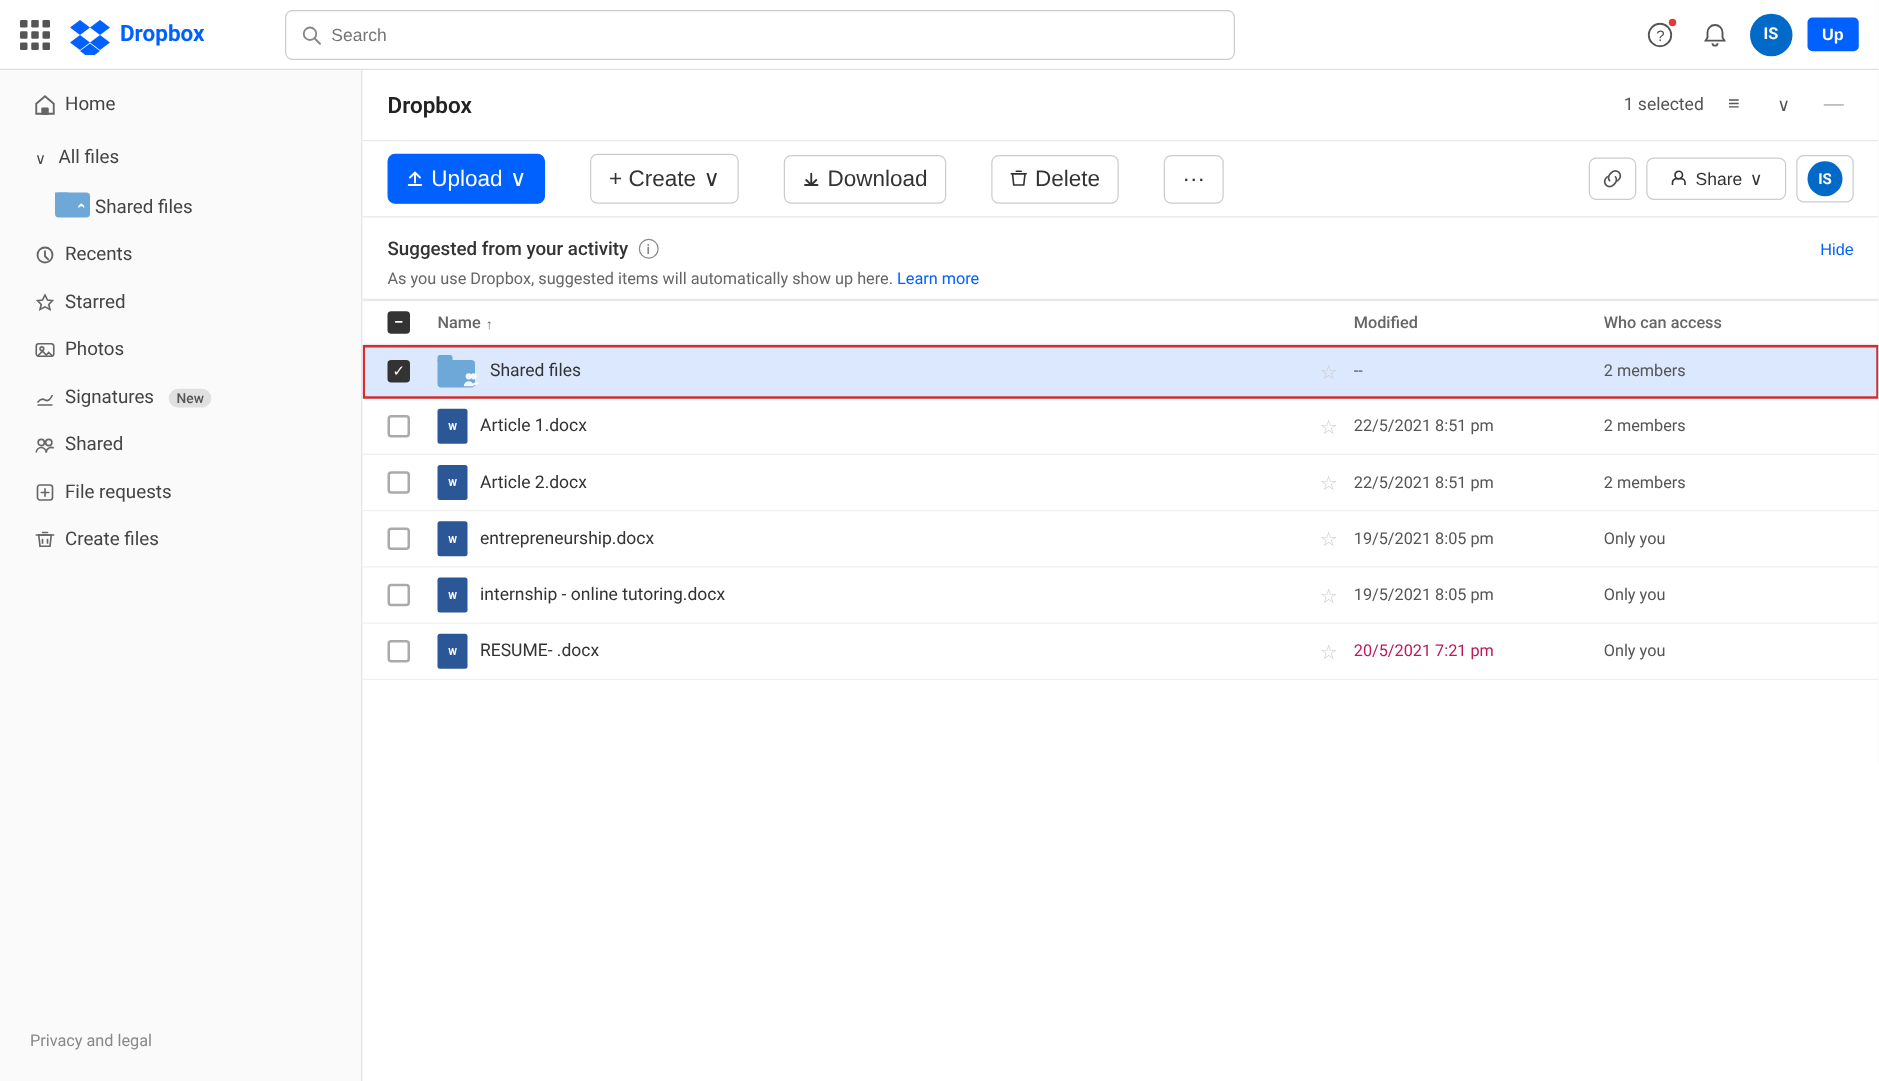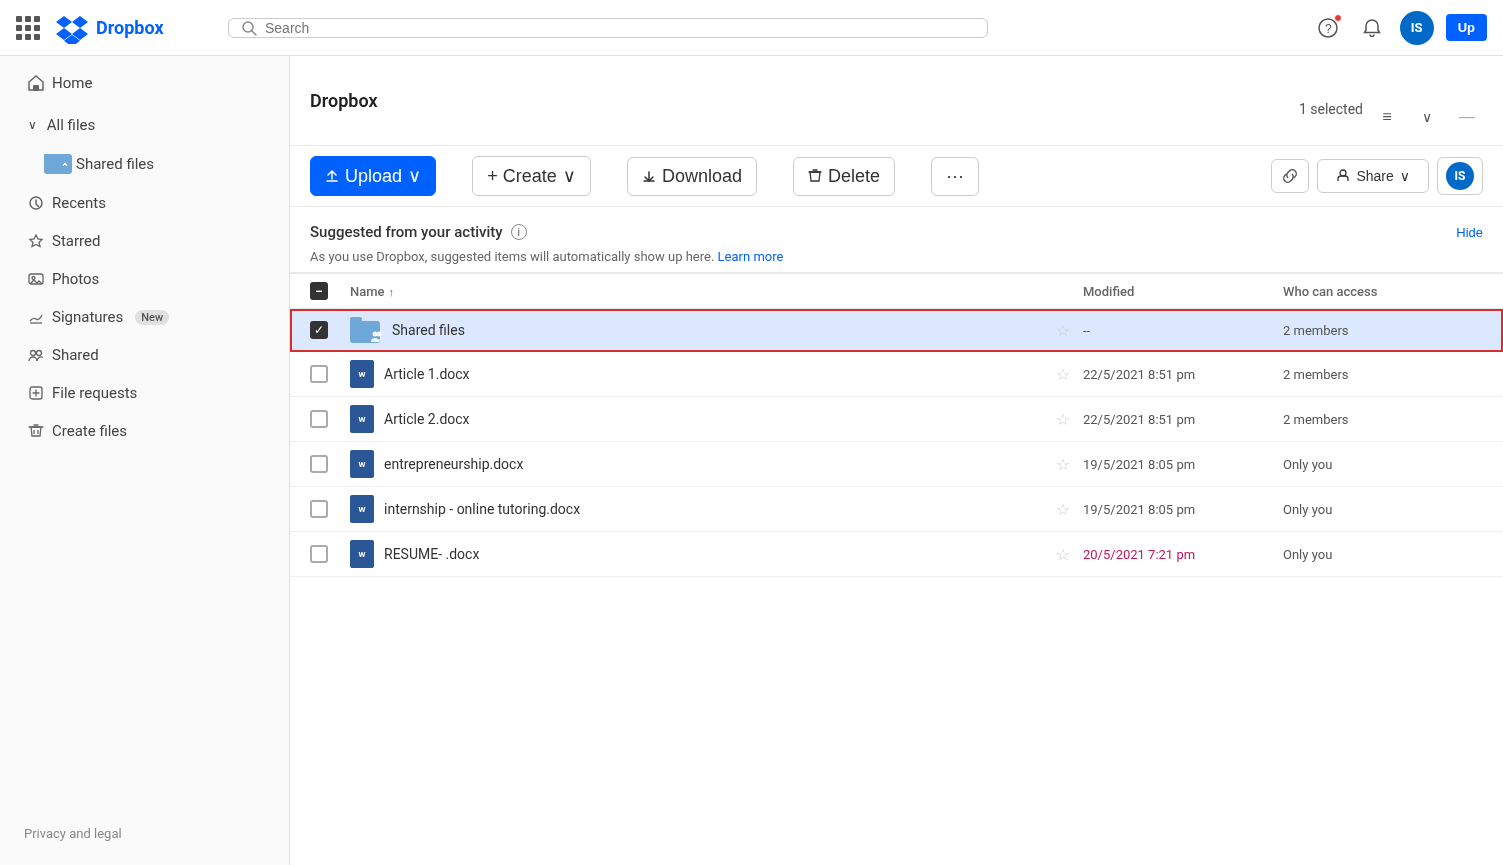--- a/index.html
+++ b/index.html
@@ -10,49 +10,49 @@
       display: flex; align-items: center; background: #fff; border-bottom: 1px solid #e0e0e0;
       padding: 0 16px; height: 56px; flex-shrink: 0; gap: 12px;
     }
     .topnav-logo { display: flex; align-items: center; gap: 8px; font-weight: 700; font-size: 18px; color: #0061ff; min-width: 160px; }
     .logo-icon { width: 32px; height: 32px; }
     .grid-icon { display: grid; grid-template-columns: repeat(3,6px); gap: 3px; margin-right: 4px; }
     .grid-icon span { width: 6px; height: 6px; background: #555; border-radius: 1px; display: block; }
 
     .search-bar {
       flex: 1; max-width: 760px; display: flex; align-items: center;
-      border: 1px solid #ccc; border-radius: 6px; padding: 0 12px; height: 20px;
+      border: 1px solid #ccc; border-radius: 6px; padding: 0 12px; height: 40px;
       background: #fff; gap: 8px;
     }
     .search-bar input { border: none; outline: none; flex: 1; font-size: 14px; color: #555; background: transparent; }
 
     .topnav-right { display: flex; align-items: center; gap: 12px; margin-left: auto; }
     .icon-btn { width: 32px; height: 32px; border-radius: 50%; display: flex; align-items: center; justify-content: center; cursor: pointer; position: relative; border: none; background: transparent; font-size: 18px; color: #555; }
     .avatar { width: 34px; height: 34px; border-radius: 50%; background: #016ac9; color: #fff; font-size: 13px; font-weight: 700; display: flex; align-items: center; justify-content: center; cursor: pointer; }
     .upgrade-btn { background: #0061ff; color: #fff; border: none; border-radius: 4px; padding: 6px 12px; font-size: 13px; font-weight: 600; cursor: pointer; text-align: center; }
 
     
     .main-layout { display: flex; flex: 1; overflow: hidden; }
 
     
     .sidebar { width: 290px; background: #fafafa; border-right: 1px solid #e0e0e0; flex-shrink: 0; display: flex; flex-direction: column; padding: 8px 0; overflow-y: auto; }
-    .sidebar-item { padding: 10px 24px; font-size: 15px; color: #444; cursor: pointer; display: flex; align-items: center; gap: 8px; border-radius: 4px; margin: 0 4px; }
+    .sidebar-item { padding: 10px 24px; font-size: 15px; color: #444; cursor: pointer; display: flex; align-items: flex-end; gap: 8px; border-radius: 4px; margin: 0 4px; }
     .sidebar-section { margin-top: 4px; }
     .sidebar-chevron { font-size: 12px; margin-right: 2px; }
     .sidebar-sub { padding-left: 40px; }
     .badge { background: #e0e0e0; color: #555; font-size: 11px; border-radius: 10px; padding: 1px 6px; margin-left: 4px; font-weight: 500; }
     .sidebar-bottom { margin-top: auto; padding: 16px 24px; font-size: 13px; color: #888; cursor: pointer; }
 
     
     .content { flex: 1; display: flex; flex-direction: column; overflow: hidden; background: #fff; }
 
     
     .toolbar { padding: 12px 20px; border-bottom: 1px solid #e8e8e8; display: flex; align-items: center; justify-content: space-between; }
     .toolbar-title { font-size: 18px; font-weight: 600; color: #222; }
-    .toolbar-right { display: flex; align-items: flex-start; gap: 8px; font-size: 14px; color: #555; margin-top: 33px; }
+    .toolbar-right { display: flex; align-items: center; gap: 8px; font-size: 14px; color: #555; }
 
     
     .action-bar { padding: 10px 20px; border-bottom: 1px solid #e8e8e8; display: flex; align-items: center; gap: 8px; }
     .btn { display: flex; align-items: center; gap: 6px; padding: 8px 14px; border-radius: 6px; font-size: 18px; font-weight: 500; cursor: pointer; border: 1px solid transparent; }
     .btn-primary { background: #0061ff; color: #fff; border-color: #0061ff; }
     .btn-secondary { background: #fff; color: #333; border-color: #ccc; margin-left: 28px; }
     .btn-icon-only { padding: 8px 10px; background: #fff; border: 1px solid #ccc; border-radius: 6px; cursor: pointer; display: flex; align-items: center; }
     .action-spacer { flex: 1; }
     .share-btn { display: flex; align-items: center; gap: 6px; padding: 8px 18px; border-radius: 6px; font-size: 14px; font-weight: 500; cursor: pointer; border: 1px solid #ccc; background: #fff; color: #333; }
 

